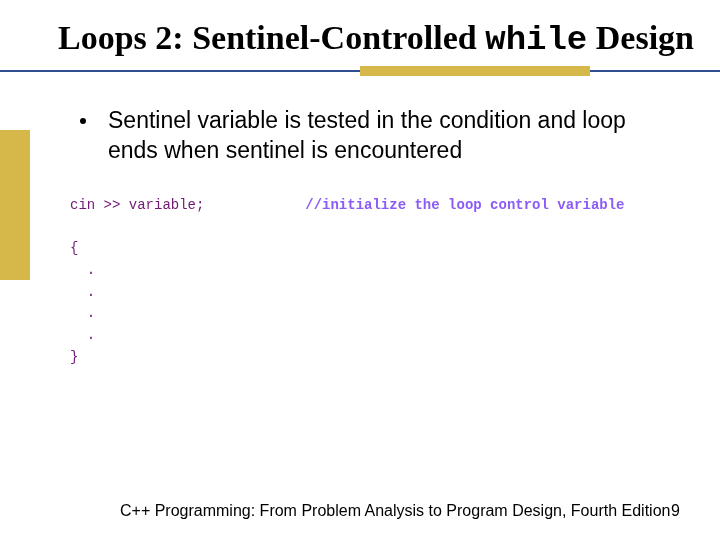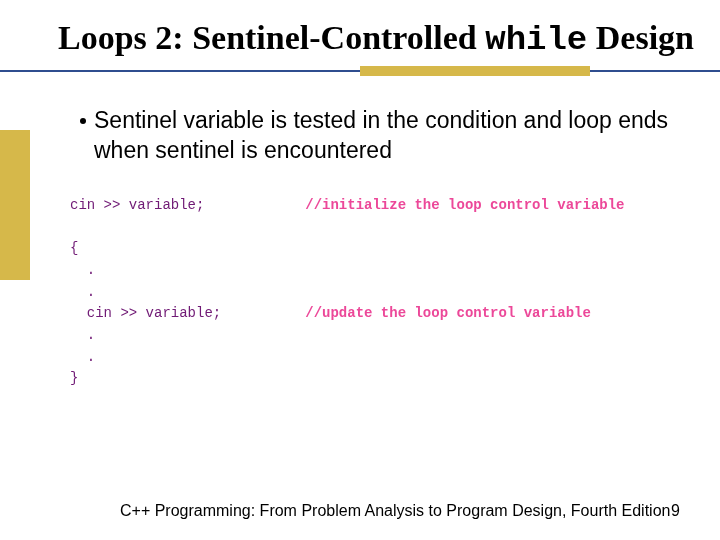--- a/index.html
+++ b/index.html
@@ -53,21 +53,21 @@
     width: 30px;
     height: 150px;
     background: #d6b84a;
   }
   .bullet {
     padding: 24px 40px 0 80px;
   }
   .bullet-row {
     display: flex;
     align-items: flex-start;
-    gap: 8px;
+    gap: 22px;
   }
   .dot {
     width: 6px;
     height: 6px;
     background: #000;
     border-radius: 50%;
     margin-top: 12px;
     flex: 0 0 auto;
   }
   .bullet-text {
@@ -78,21 +78,21 @@
   .code {
     padding: 30px 0 0 70px;
     font-family: Consolas, "Courier New", monospace;
     font-size: 14px;
     line-height: 1.55;
     color: #6b6b6b;
   }
   .code .line { white-space: pre; }
   .code .kw { color: #1b3fbf; font-weight: bold; }
   .code .vtok { color: #701a75; }
-  .code .cmt { color: #ec4899; font-weight: bold; }
+  .code .cmt { color: #8b5cf6; font-weight: bold; }
   .footer {
     position: absolute;
     bottom: 20px;
     left: 0;
     right: 0;
     padding: 0 40px 0 120px;
     display: flex;
     justify-content: space-between;
     font-size: 16px;
     color: #000;
@@ -120,21 +120,20 @@
     <span class="bullet-text">Sentinel variable is tested in the condition and loop ends when sentinel is encountered</span>
   </div>
 </div>
 
 <div class="code">
   <div class="line"><span class="vtok">cin &gt;&gt; variable;</span><span>            </span><span class="cmt">//initialize the loop control variable</span></div>
   <div class="line"> </div>
   <div class="line vtok">{</div>
   <div class="line vtok">  .</div>
   <div class="line vtok">  .</div>
-  <div class="line"><span class="vtok">  cin &gt;&gt; variable;</span><span>          </span><span class="cmt">//update the loop control variable</span></div>
   <div class="line vtok">  .</div>
   <div class="line vtok">  .</div>
   <div class="line vtok">}</div>
 </div>
 
 <div class="footer">
   <span>C++ Programming: From Problem Analysis to Program Design, Fourth Edition</span>
   <span>9</span>
 </div>
 

